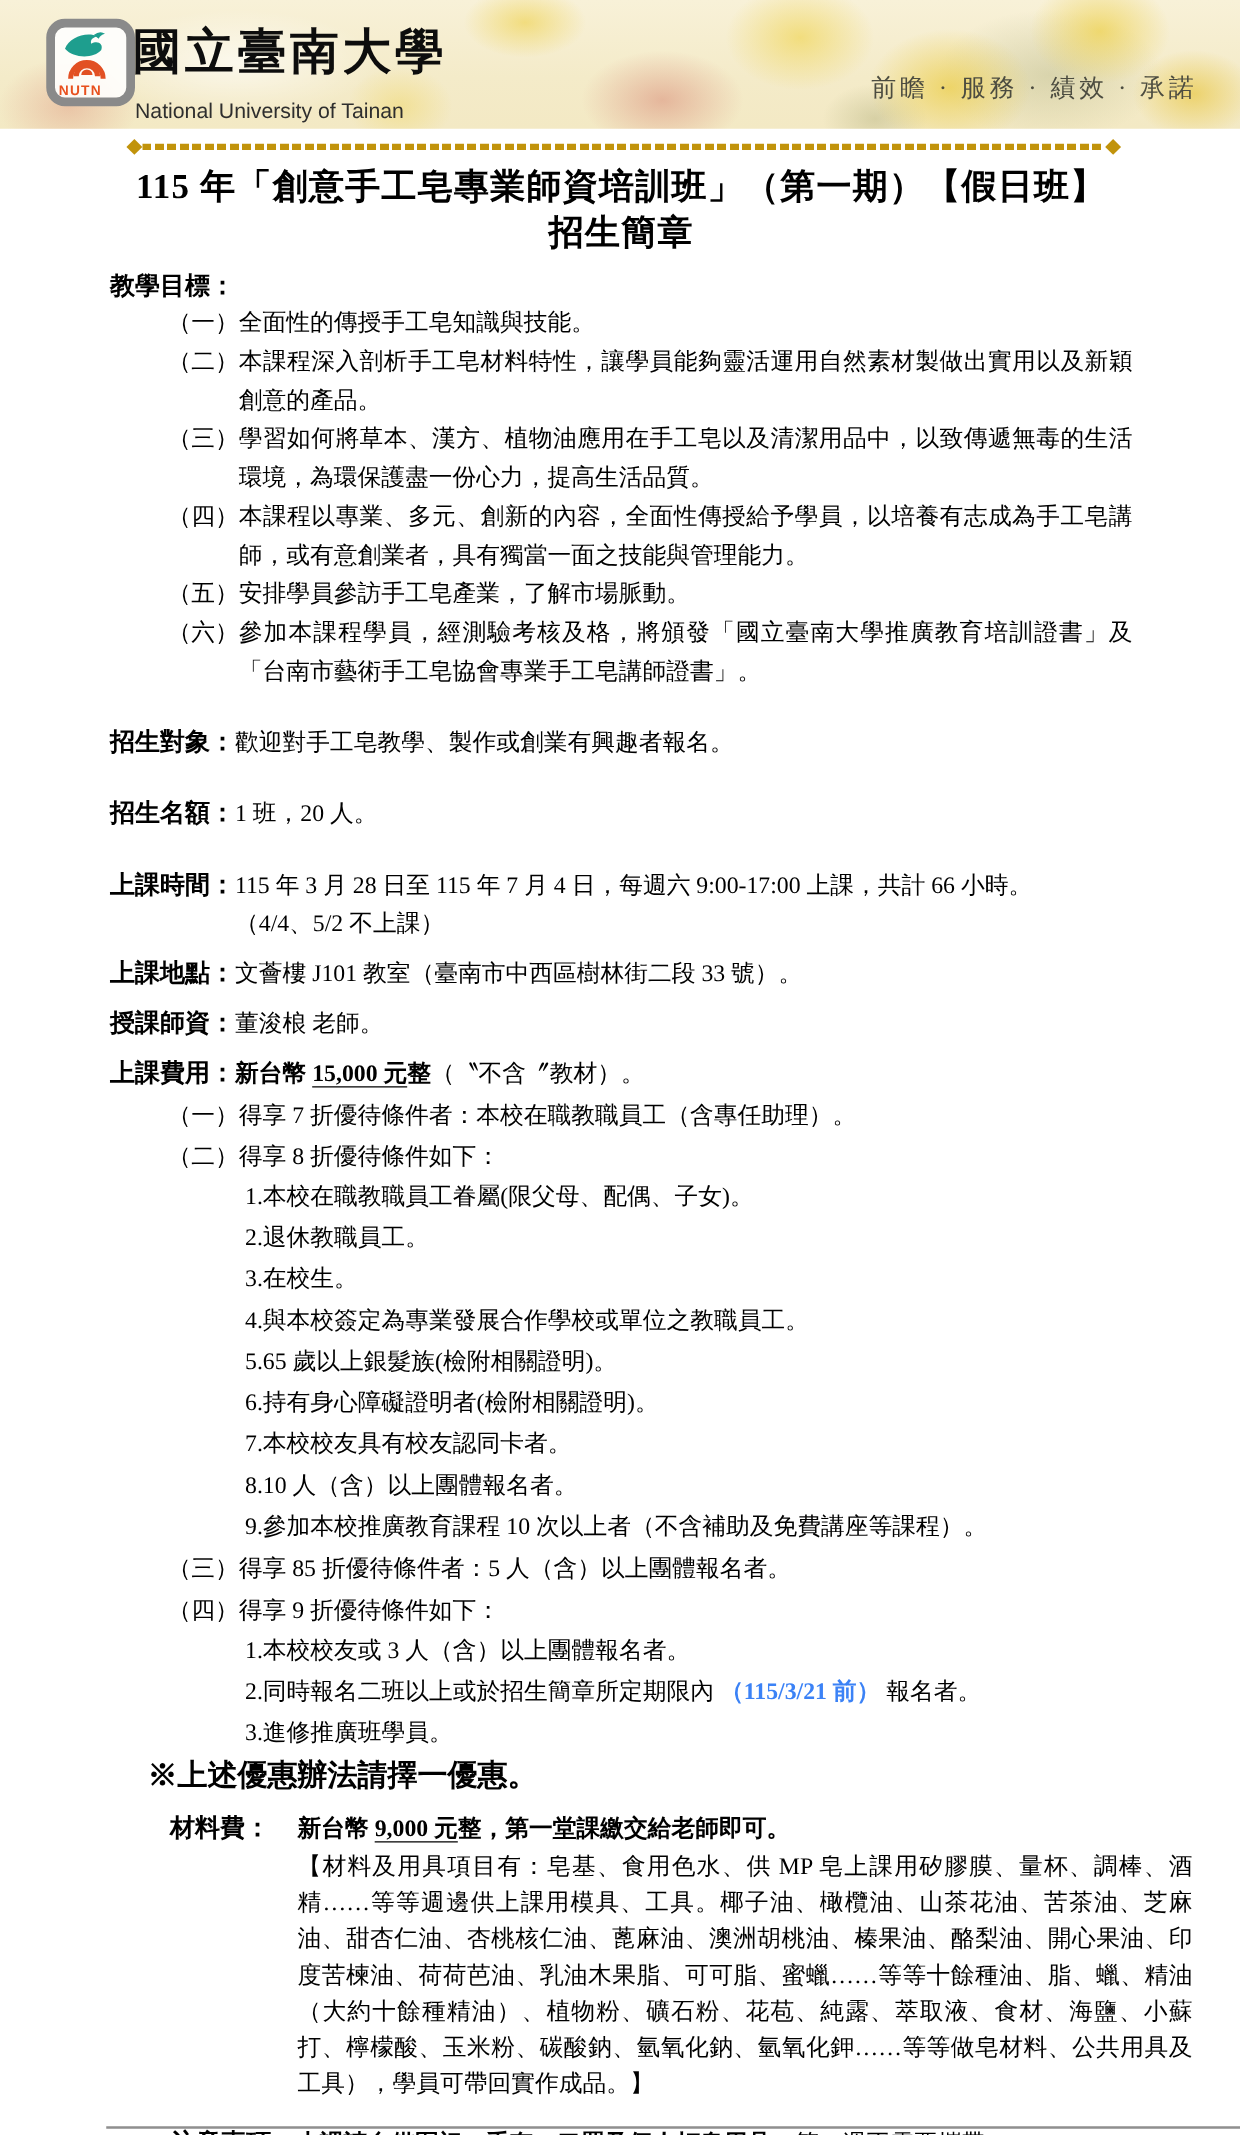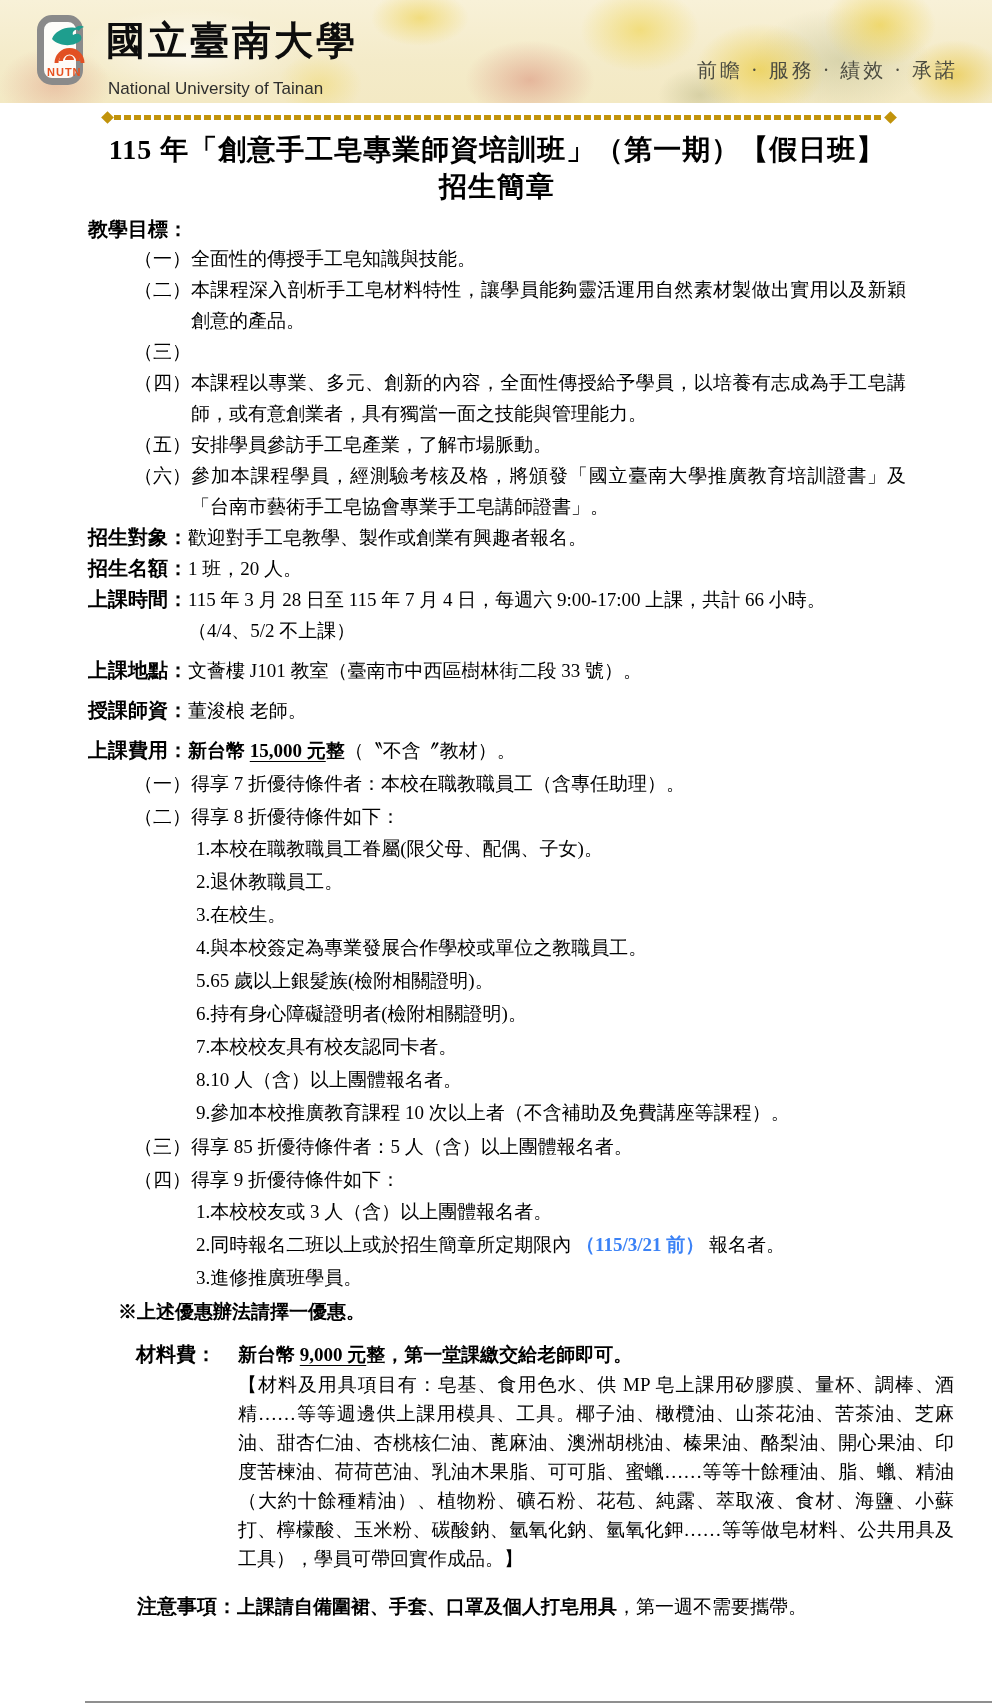--- a/index.html
+++ b/index.html
@@ -16,21 +16,21 @@
       radial-gradient(ellipse 80px 55px at 55px 85px, rgba(219,140,118,.40), rgba(219,140,118,0) 70%),
       radial-gradient(ellipse 85px 60px at 640px 30px, rgba(240,214,90,.70), rgba(240,214,90,0) 70%),
       radial-gradient(ellipse 90px 65px at 760px 70px, rgba(236,206,74,.75), rgba(236,206,74,0) 72%),
       radial-gradient(ellipse 80px 60px at 880px 25px, rgba(238,210,80,.75), rgba(238,210,80,0) 70%),
       radial-gradient(ellipse 70px 50px at 955px 75px, rgba(233,200,70,.70), rgba(233,200,70,0) 70%),
       radial-gradient(ellipse 60px 40px at 700px 95px, rgba(150,150,90,.30), rgba(150,150,90,0) 70%),
       radial-gradient(ellipse 60px 45px at 320px 85px, rgba(240,216,110,.55), rgba(240,216,110,0) 70%),
       radial-gradient(ellipse 120px 70px at 840px 60px, rgba(120,130,70,.22), rgba(120,130,70,0) 75%),
       linear-gradient(180deg,#F8F1D8 0%, #F4EBC9 60%, #F3E9C4 100%);
   }
-  .emblem { position:absolute; left:37px; top:15px; width:46px; height:70px;
+  .emblem { position:absolute; left:37px; top:15px; width:71px; height:70px;
             border:7px solid #8A8A8A; border-radius:15px; background:rgba(255,255,255,.88); }
   .emblem svg { position:absolute; left:1px; top:0; }
   .uni-zh { position:absolute; left:106px; top:14px; font-size:39px; font-weight:700;
             letter-spacing:3px; color:#0d0d0d; }
   .uni-en { position:absolute; left:108px; top:79px; font-size:17px; color:#2e2e2e;
             font-family:"Liberation Sans", sans-serif; }
   .slogan { position:absolute; right:34px; top:57px; font-size:20px; color:#4c4c40;
             letter-spacing:3px; }
 
   
@@ -42,36 +42,36 @@
   
   main { padding:0 86px 0 88px; }
   h1 { text-align:center; margin-top:8px; font-size:28px; line-height:37px; font-weight:700; letter-spacing:1px; }
   h2.sec { margin-top:10px; font-family:"Liberation Sans", sans-serif; font-size:20px;
            font-weight:700; line-height:28px; }
 
   .goal-item { display:flex; padding-left:46px; font-size:19px; line-height:31px; }
   .goal-item .marker { flex:0 0 auto; white-space:pre; }
   .goal-item .gtext { flex:1; text-align:justify; }
 
-  .info-line { display:flex; margin-top:0; line-height:31px; }
+  .info-line { display:flex; margin-top:26px; line-height:31px; }
   .info-line.tight { margin-top:9px; }
   .info-line .label { flex:0 0 auto; font-family:"Liberation Sans", sans-serif;
                       font-size:20px; font-weight:700; white-space:pre; }
   .info-line .value { flex:1; font-size:19px; }
 
   .b { font-weight:700; }
   .u { text-decoration:underline; text-underline-offset:4px; }
   .green { color:#3b82f6; font-weight:700; }
 
   .disc { display:flex; padding-left:46px; font-size:19px; line-height:31px; margin-top:2px; }
   .disc .marker { flex:0 0 auto; white-space:pre; }
   .disc .dtext { flex:1; text-align:justify; }
   .sub { padding-left:108px; font-size:19px; line-height:33px; }
   .opt-note { padding-left:30px; margin-top:2px; font-family:"Liberation Sans", sans-serif;
-              font-size:19px; font-weight:700; line-height:31px; }
+              font-size:24px; font-weight:700; line-height:31px; }
 
   .material { display:flex; margin-left:48px; margin-right:-48px; margin-top:12px; line-height:31px; }
   .material .label { flex:0 0 auto; font-family:"Liberation Sans", sans-serif; font-size:20px; font-weight:700; white-space:pre; }
   .material .value { flex:1; font-size:19px;margin-left:22px; }
   .material .detail { text-align:justify; line-height:29px; }
 
   .notice { display:flex; margin-left:49px; margin-top:18px; line-height:31px; }
   .notice .label { flex:0 0 auto; font-family:"Liberation Sans", sans-serif; font-size:20px; font-weight:700; white-space:pre; }
   .notice .value { flex:1; font-size:19px; }
 
@@ -116,20 +116,21 @@
       <div class="goal-item">
         <span class="marker">（一）</span>
         <span class="gtext">全面性的傳授手工皂知識與技能。</span>
       </div>
       <div class="goal-item">
         <span class="marker">（二）</span>
         <span class="gtext">本課程深入剖析手工皂材料特性，讓學員能夠靈活運用自然素材製做出實用以及新穎創意的產品。</span>
       </div>
       <div class="goal-item">
         <span class="marker">（三）</span>
+        <span class="gtext">學習如何將草本、漢方、植物油應用在手工皂以及清潔用品中，以致傳遞無毒的生活環境，為環保護盡一份心力，提高生活品質。</span>
       </div>
       <div class="goal-item">
         <span class="marker">（四）</span>
         <span class="gtext">本課程以專業、多元、創新的內容，全面性傳授給予學員，以培養有志成為手工皂講師，或有意創業者，具有獨當一面之技能與管理能力。</span>
       </div>
       <div class="goal-item">
         <span class="marker">（五）</span>
         <span class="gtext">安排學員參訪手工皂產業，了解市場脈動。</span>
       </div>
       <div class="goal-item">

